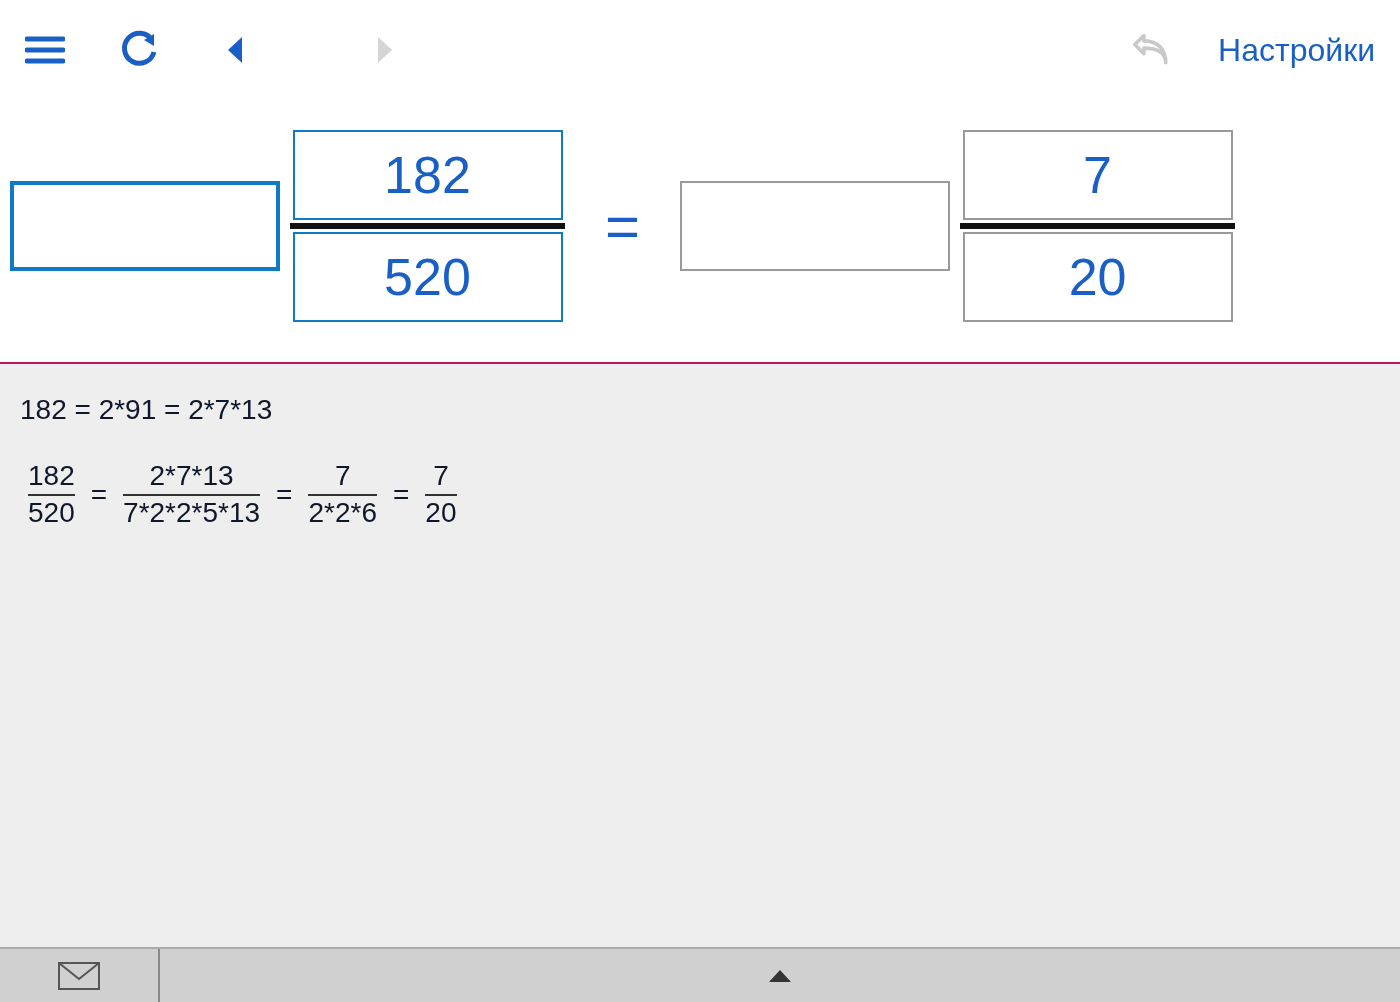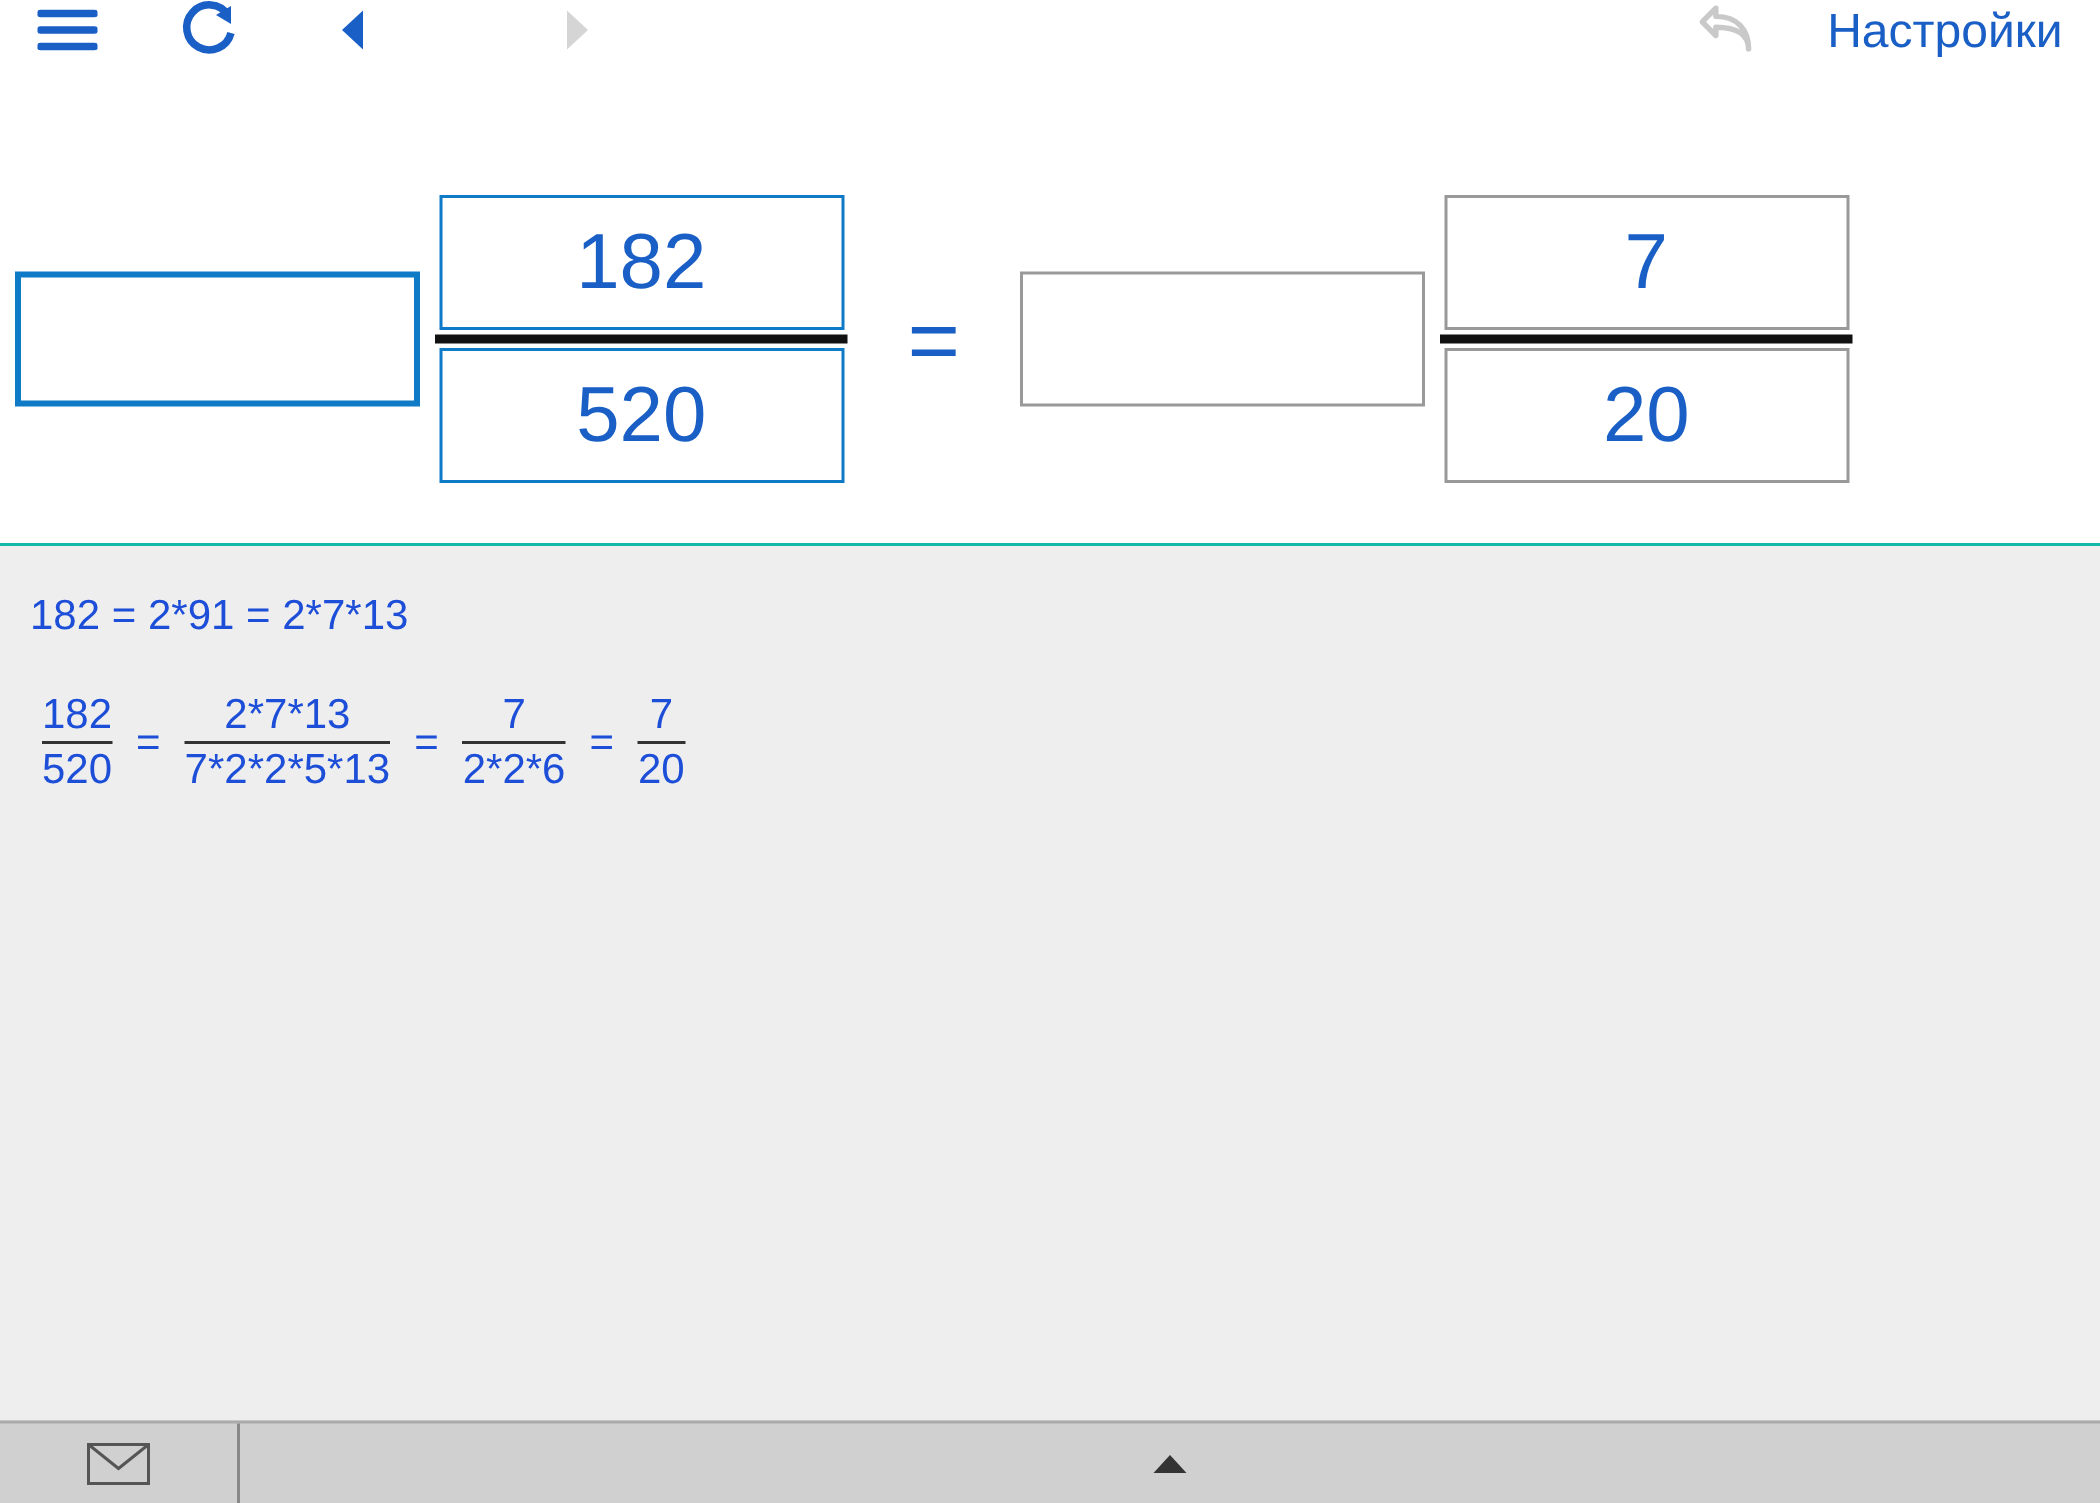--- a/index.html
+++ b/index.html
@@ -1,21 +1,21 @@
 <!DOCTYPE html>
 <html><head>
 <meta charset="utf-8">
 <style>
   * { box-sizing: border-box; }
   html, body { margin:0; padding:0; font-family: "Helvetica Neue", Arial, sans-serif; }
   body { width:1400px; height:1002px; background:#fff; display:flex; flex-direction:column; overflow:hidden;}
   :root { --blue:#1a5fc5; --grey:#888; --panel:#eeeeee; --footer:#d0d0d0; }
 
   
-  .toolbar { height:70px; display:flex; align-items:flex-start; padding:0 25px; }
+  .toolbar { height:70px; display:flex; align-items:flex-end; padding:0 25px; }
   .toolbar .left { display:flex; align-items:center; gap:55px; }
   .toolbar .spacer { flex:1 1 auto; }
   .toolbar .right { display:flex; align-items:center; gap:45px; }
   .nav-group { display:flex; align-items:center; gap:110px; }
   .settings-link { color:var(--blue); font-size:32px; cursor:pointer; font-weight:400; }
 
   .icon { width:40px; height:40px; display:flex; align-items:center; justify-content:center; }
 
   
   .work { padding:60px 10px 40px 10px; display:flex; align-items:center; }
@@ -24,21 +24,21 @@
   .whole-box { height:90px; text-align:center; font-size:48px; color:var(--blue); }
   .whole-box.sel { width:270px; border:4px solid #0f7bc7; margin-right:10px;}
   .whole-box.th  { width:270px; border:2px solid #999; margin-right:10px;}
   .frac-group { display:flex; flex-direction:column; align-items:center; }
   .num-box { width:270px; height:90px; text-align:center; font-size:52px; color:var(--blue); display:flex; align-items:center; justify-content:center; font-weight:400;}
   .num-box.sel { border:2px solid #0f7bc7; }
   .num-box.th  { border:2px solid #999; }
   .frac-bar { width:275px; height:6px; background:#111; margin:3px 0; }
 
   
-  .explain { flex:1 1 auto; background:var(--panel); border-top:2px solid #14b8a6; padding:25px 20px 10px 20px; font-size:28px; color:#1d4ed8; line-height:1.5; overflow:hidden;}
+  .explain { flex:1 1 auto; background:var(--panel); border-top:2px solid #be185d; padding:25px 20px 10px 20px; font-size:28px; color:#0f172a; line-height:1.5; overflow:hidden;}
   .explain .line { margin-bottom:2px; }
   .explain sup { font-size:0.6em; position:relative; top:-0.5em; }
   .inline-frac-row { display:flex; align-items:center; flex-wrap:wrap; margin-top:8px;}
   .inline-frac { display:inline-flex; flex-direction:column; align-items:center; margin:0 8px; }
   .inline-frac .t, .inline-frac .b { font-size:28px; line-height:1.1; }
   .inline-frac .bar { width:100%; border-top:2px solid #333; margin:2px 0; }
   .eq-sm { margin:0 8px; }
 
   
   .footer { height:55px; display:flex; align-items:stretch; background:var(--footer); border-top:2px solid #aaa;}

